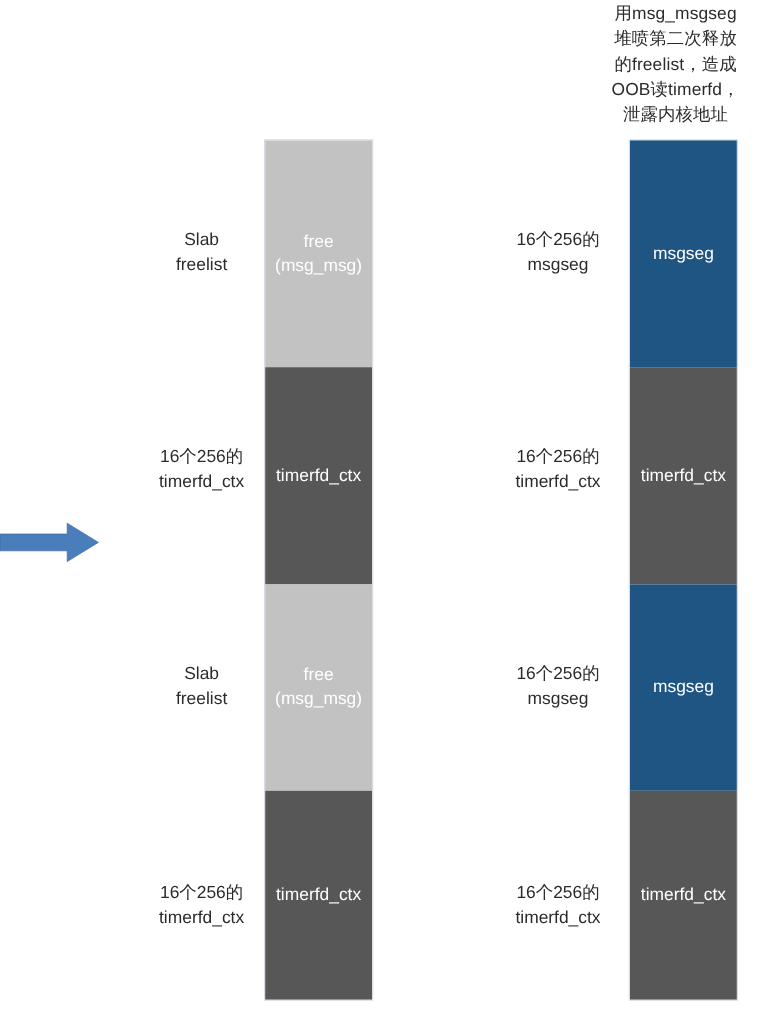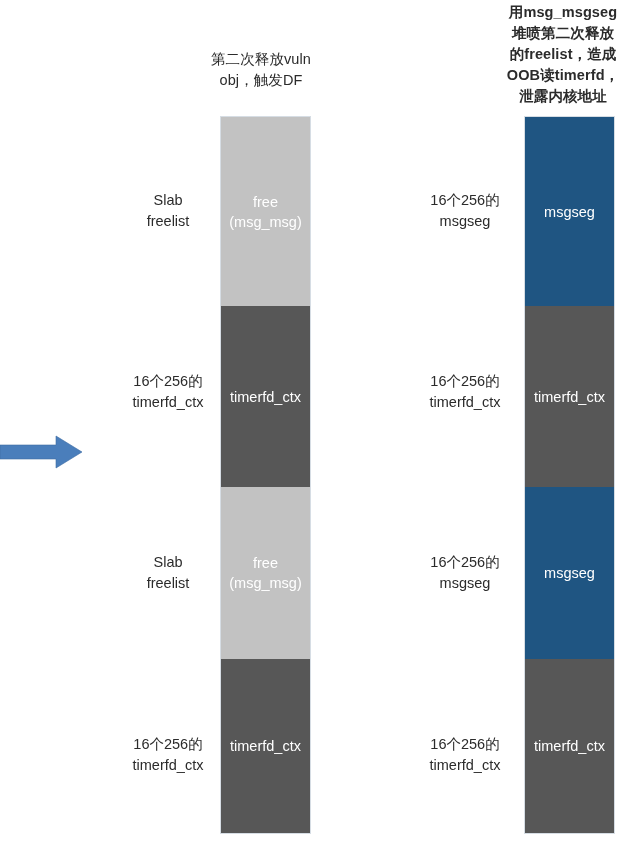--- a/index.html
+++ b/index.html
@@ -35,21 +35,20 @@
   }
   #caption-middle {
     left: 181px;
     top: 49px;
     width: 160px;
   }
   #caption-right {
     left: 487px;
     top: 2px;
     width: 152px;
-    font-weight: bold;
   }
 
   
   .side-label {
     text-align: center;
     font-size: 14.5px;
     line-height: 21px;
     color: #2b2b2b;
     white-space: pre-line;
   }
@@ -121,22 +120,20 @@
     padding: 4px 6px 5px 6px;
     letter-spacing: -2px;
     font-family: "DejaVu Sans", sans-serif;
   }
 </style>
 </head>
 <body>
 
 <div id="canvas">
 
-  <div class="abs caption" id="caption-middle">第二次释放vuln
-obj，触发DF</div>
 
   <div class="abs caption" id="caption-right">用msg_msgseg
 堆喷第二次释放
 的freelist，造成
 OOB读timerfd，
 泄露内核地址</div>
 
   <div class="abs" id="arrow-left">
     <svg width="84" height="40" viewBox="0 0 84 40">
       <polygon points="0,13 56,13 56,4 82,20 56,36 56,27 0,27" fill="#4a7ebb" stroke="#3d6ba3" stroke-width="0.6"></polygon>

